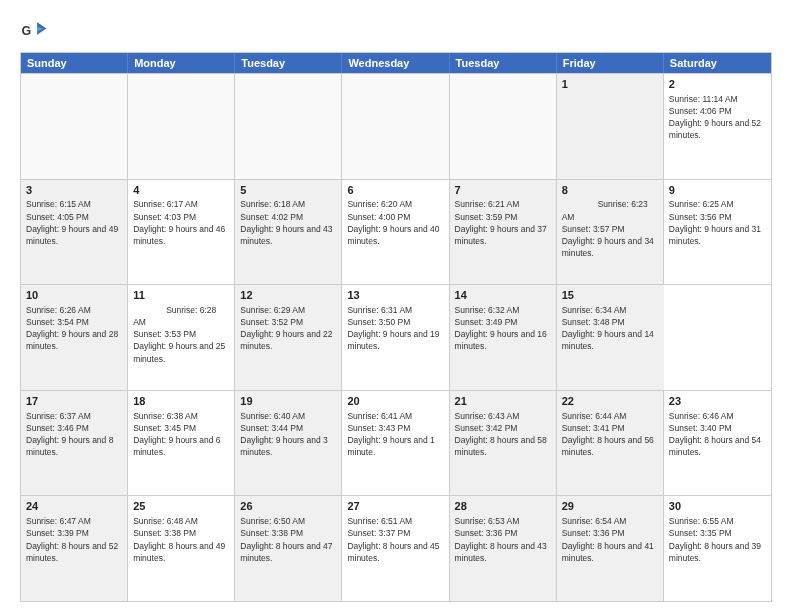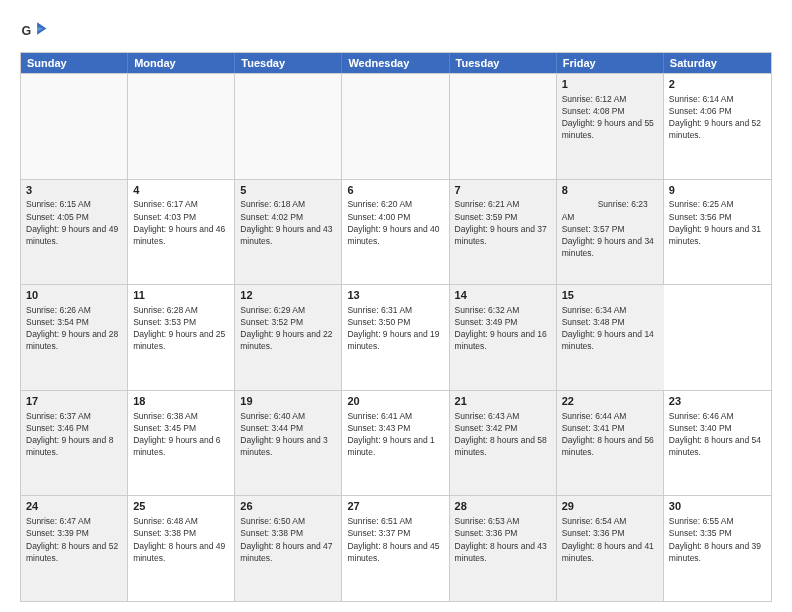--- a/index.html
+++ b/index.html
@@ -141,24 +141,22 @@
         <div class="cal-header-cell">Friday</div>
         <div class="cal-header-cell">Saturday</div>
       </div>
     <div class="cal-body">
     <div class="cal-row">
           <div class="cal-cell empty"></div>
           <div class="cal-cell empty"></div>
           <div class="cal-cell empty"></div>
           <div class="cal-cell empty"></div>
           <div class="cal-cell empty"></div>
-          <div class="cal-cell shaded"><span class="day-num">1</span><span class="cell-text" style="white-space: pre-wrap;">Sunrise: 6:12 AM
-Sunset: 4:08 PM
-Daylight: 9 hours and 55 minutes.</span></div>
-          <div class="cal-cell"><span class="day-num">2</span><span class="cell-text" style="white-space: pre-wrap;">Sunrise: 6:14 AM
+          <div class="cal-cell shaded"><span class="day-num">1</span></div>
+          <div class="cal-cell"><span class="day-num">2</span><span class="cell-text" style="white-space: pre-wrap;">Sunrise: 11:14 AM
 Sunset: 4:06 PM
 Daylight: 9 hours and 52 minutes.</span></div>
         </div>
         <div class="cal-row">
           <div class="cal-cell shaded"><span class="day-num">3</span><span class="cell-text" style="white-space: pre-wrap;">Sunrise: 6:15 AM
 Sunset: 4:05 PM
 Daylight: 9 hours and 49 minutes.</span></div>
           <div class="cal-cell"><span class="day-num">4</span><span class="cell-text" style="white-space: pre-wrap;">Sunrise: 6:17 AM
 Sunset: 4:03 PM
 Daylight: 9 hours and 46 minutes.</span></div>
@@ -175,21 +173,21 @@
 Sunset: 3:57 PM
 Daylight: 9 hours and 34 minutes.</span></div>
           <div class="cal-cell"><span class="day-num">9</span><span class="cell-text" style="white-space: pre-wrap;">Sunrise: 6:25 AM
 Sunset: 3:56 PM
 Daylight: 9 hours and 31 minutes.</span></div>
         </div>
         <div class="cal-row">
           <div class="cal-cell shaded"><span class="day-num">10</span><span class="cell-text" style="white-space: pre-wrap;">Sunrise: 6:26 AM
 Sunset: 3:54 PM
 Daylight: 9 hours and 28 minutes.</span></div>
-          <div class="cal-cell"><span class="day-num">11</span><span class="cell-text" style="white-space: pre-wrap;">Sunrise: 6:28 AM
+          <div class="cal-cell"><span class="day-num">11</span><span class="cell-text" style="white-space: pre-wrap; margin-left: 33px;">Sunrise: 6:28 AM
 Sunset: 3:53 PM
 Daylight: 9 hours and 25 minutes.</span></div>
           <div class="cal-cell shaded"><span class="day-num">12</span><span class="cell-text" style="white-space: pre-wrap;">Sunrise: 6:29 AM
 Sunset: 3:52 PM
 Daylight: 9 hours and 22 minutes.</span></div>
           <div class="cal-cell"><span class="day-num">13</span><span class="cell-text" style="white-space: pre-wrap;">Sunrise: 6:31 AM
 Sunset: 3:50 PM
 Daylight: 9 hours and 19 minutes.</span></div>
           <div class="cal-cell shaded"><span class="day-num">14</span><span class="cell-text" style="white-space: pre-wrap;">Sunrise: 6:32 AM
 Sunset: 3:49 PM

